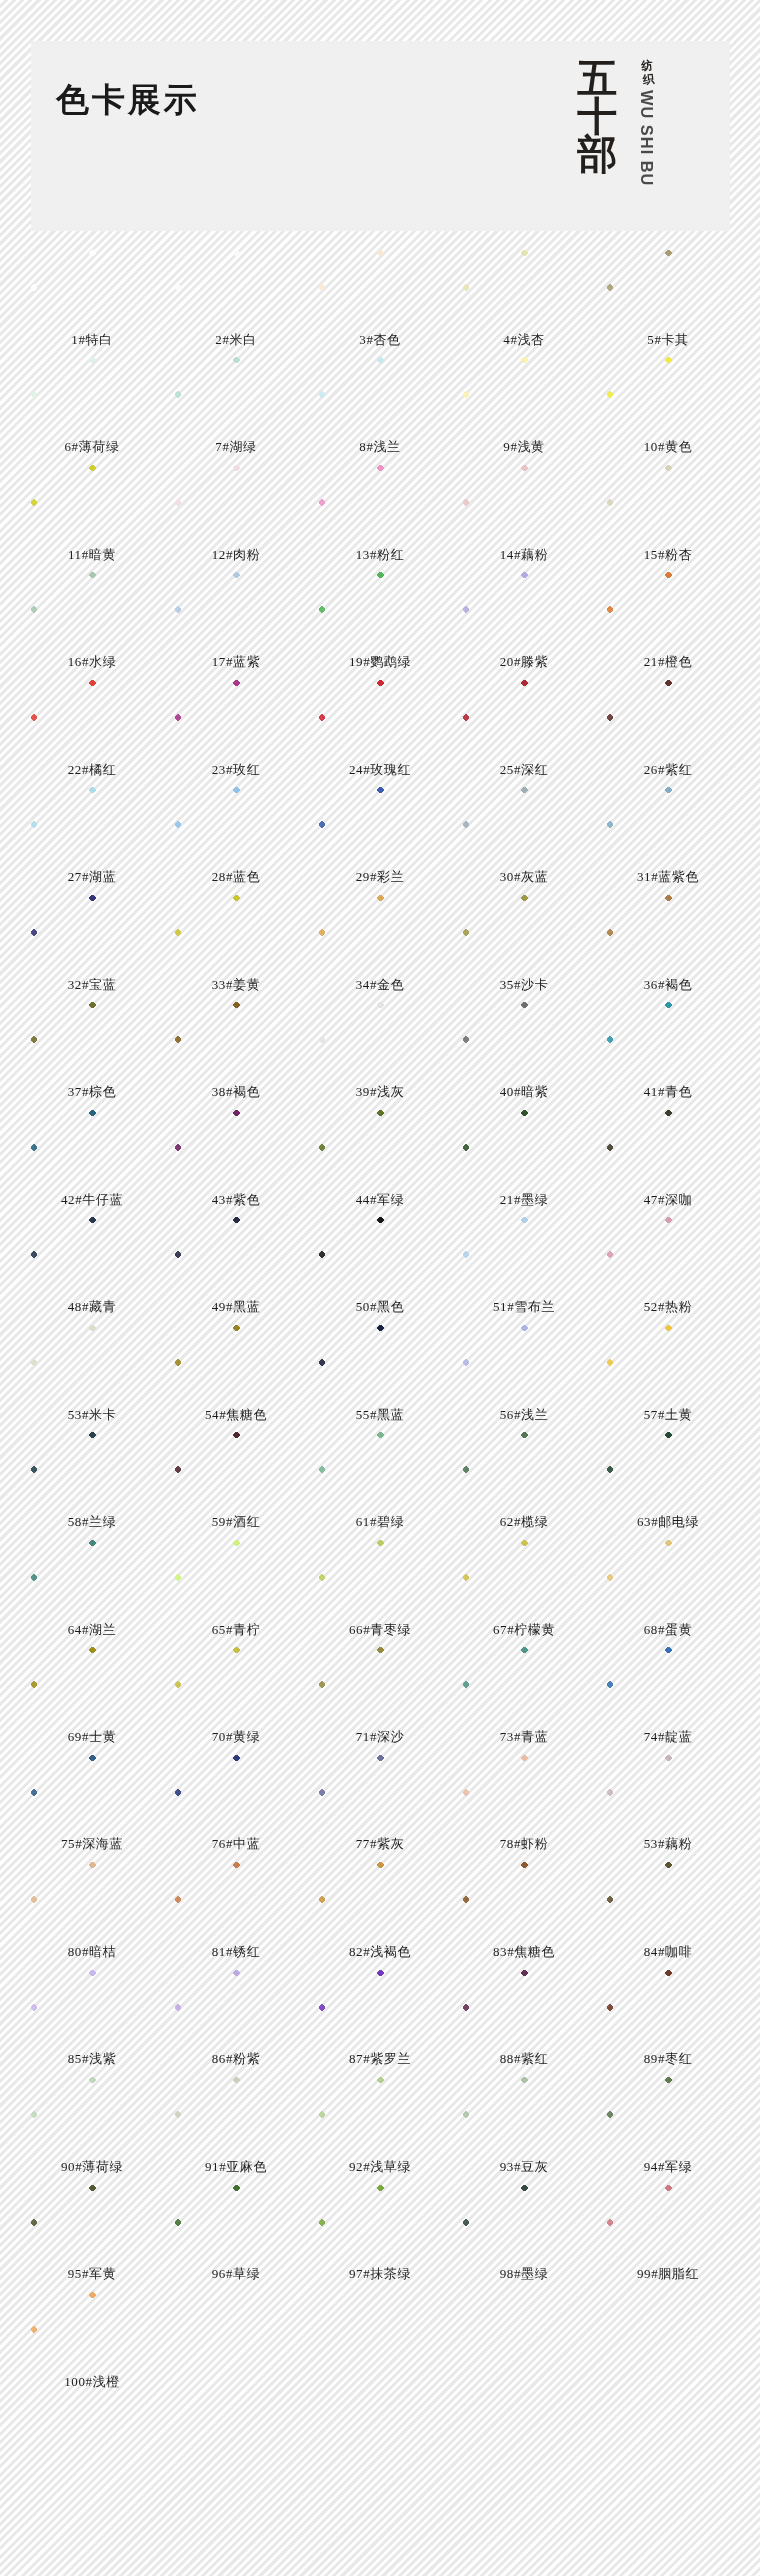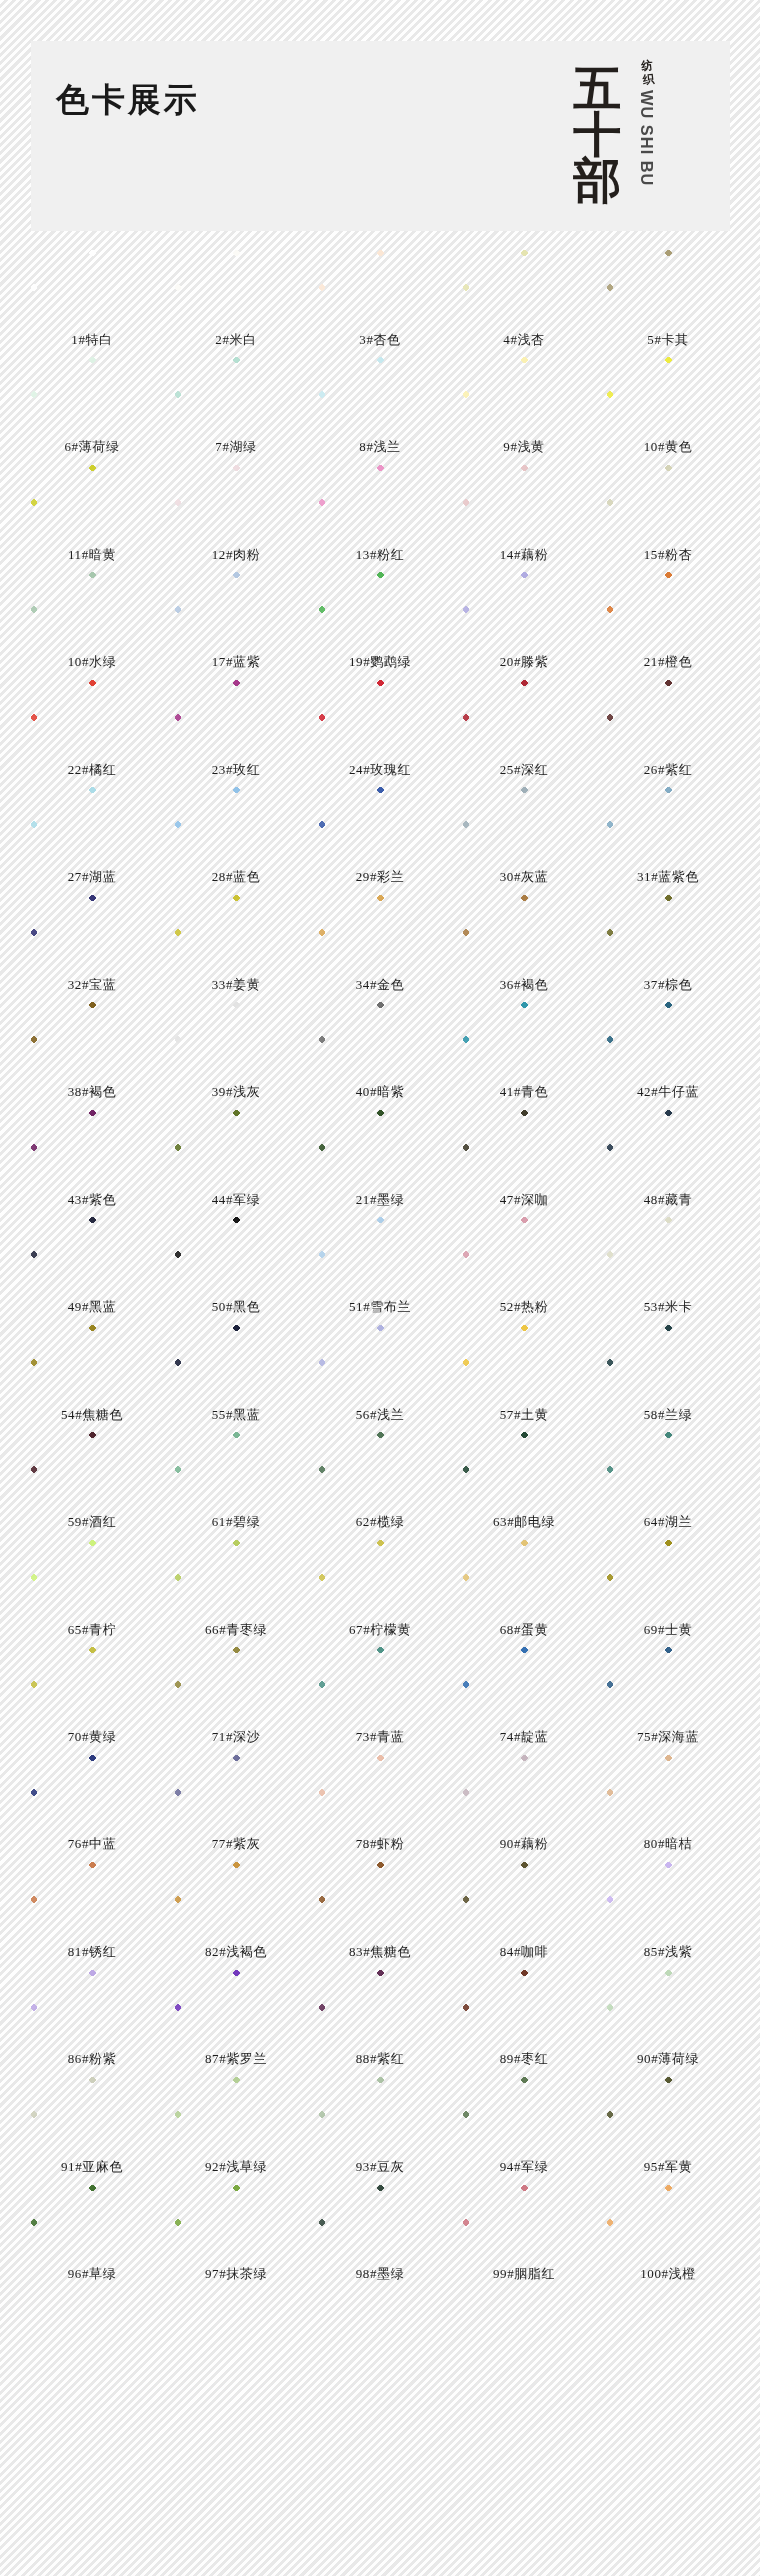--- a/index.html
+++ b/index.html
@@ -85,24 +85,24 @@
   .logo {
     position: absolute;
     right: 33px;
     top: 11.5px;
     width: 144px;
     height: 144px;
   }
   .logo-main {
     position: absolute;
     left: 7.7px;
-    top: 13px;
+    top: 7px;
     width: 73px;
     font-family: "Liberation Serif", "DejaVu Serif", serif;
-    font-size: 48px;
+    font-size: 40px;
     font-weight: 700;
     line-height: 0.96;
     color: #231f1c;
     text-align: center;
     letter-spacing: 0px;
   }
   .logo-cn-small {
     position: absolute;
     left: 89px;
     top: 5.8px;
@@ -346,21 +346,21 @@
           </div>
         </div>
         <div class="cell-label">15#粉杏</div>
       </div>
       <div class="cell">
         <div class="swatch-wrap">
           <div class="swatch" style="background: rgb(164, 197, 171);">
             <div class="swatch-sheen"></div>
           </div>
         </div>
-        <div class="cell-label">10#水绿</div>
+        <div class="cell-label">16#水绿</div>
       </div>
       <div class="cell">
         <div class="swatch-wrap">
           <div class="swatch" style="background: rgb(177, 198, 224);">
             <div class="swatch-sheen"></div>
           </div>
         </div>
         <div class="cell-label">17#蓝紫</div>
       </div>
       <div class="cell">
@@ -486,20 +486,28 @@
       <div class="cell">
         <div class="swatch-wrap">
           <div class="swatch" style="background: rgb(217, 165, 81);">
             <div class="swatch-sheen"></div>
           </div>
         </div>
         <div class="cell-label">34#金色</div>
       </div>
       <div class="cell">
         <div class="swatch-wrap">
+          <div class="swatch" style="background: rgb(155, 151, 67);">
+            <div class="swatch-sheen"></div>
+          </div>
+        </div>
+        <div class="cell-label">35#沙卡</div>
+      </div>
+      <div class="cell">
+        <div class="swatch-wrap">
           <div class="swatch" style="background: rgb(168, 121, 63);">
             <div class="swatch-sheen"></div>
           </div>
         </div>
         <div class="cell-label">36#褐色</div>
       </div>
       <div class="cell">
         <div class="swatch-wrap">
           <div class="swatch" style="background: rgb(108, 106, 38);">
             <div class="swatch-sheen"></div>
@@ -810,21 +818,21 @@
           </div>
         </div>
         <div class="cell-label">78#虾粉</div>
       </div>
       <div class="cell">
         <div class="swatch-wrap">
           <div class="swatch" style="background: rgb(196, 179, 188);">
             <div class="swatch-sheen"></div>
           </div>
         </div>
-        <div class="cell-label">90#藕粉</div>
+        <div class="cell-label">53#藕粉</div>
       </div>
       <div class="cell">
         <div class="swatch-wrap">
           <div class="swatch" style="background: rgb(221, 179, 139);">
             <div class="swatch-sheen"></div>
           </div>
         </div>
         <div class="cell-label">80#暗桔</div>
       </div>
       <div class="cell">

